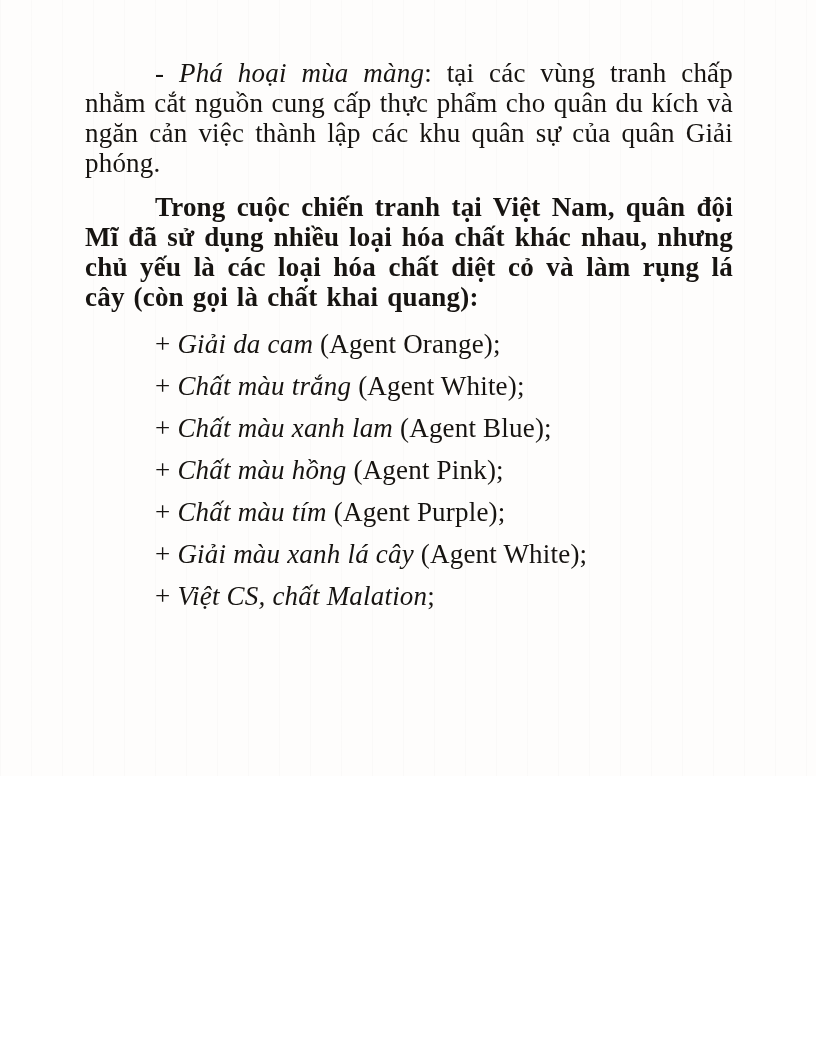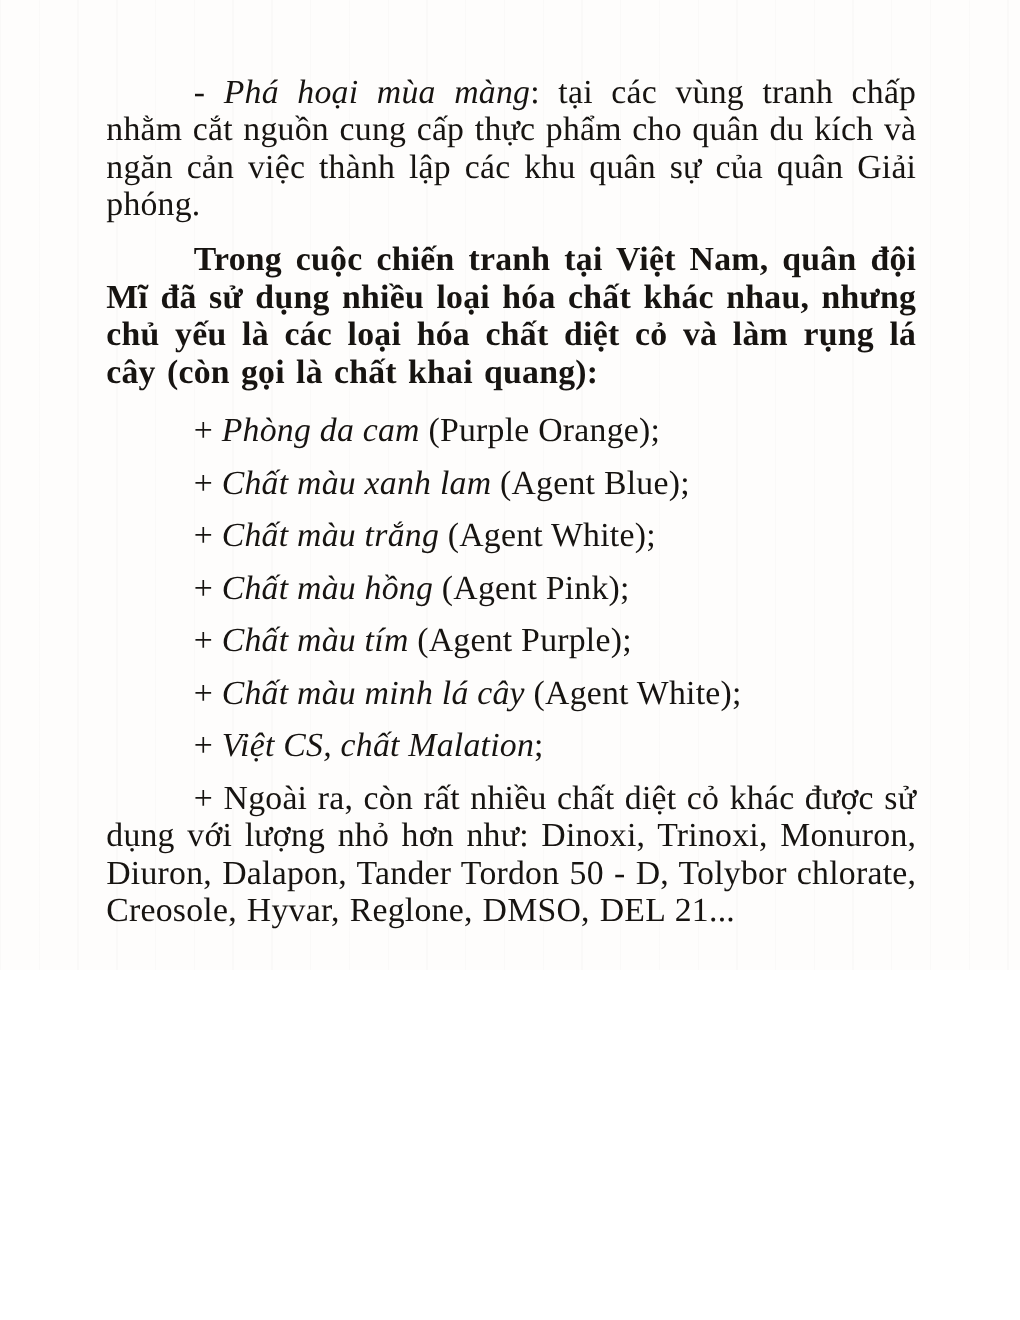--- a/index.html
+++ b/index.html
@@ -63,28 +63,27 @@
 
 <div class="page">
   <div class="content">
 
     <p class="body"><span class="it">- Phá hoại mùa màng</span><span class="rm">: tại các vùng tranh chấp nhằm cắt nguồn cung cấp thực phẩm cho quân du kích và ngăn cản việc thành lập các khu quân sự của quân Giải phóng.</span></p>
 
 
     <p class="body bold-it">Trong cuộc chiến tranh tại Việt Nam, quân đội Mĩ đã sử dụng nhiều loại hóa chất khác nhau, nhưng chủ yếu là các loại hóa chất diệt cỏ và làm rụng lá cây (còn gọi là chất khai quang):</p>
 
     <div class="list">
-      <p class="list-item"><span class="rm">+ </span><span class="it">Phòng da cam</span><span class="rm"> (Purple Orange);</span></p>
+      <p class="list-item"><span class="rm">+ </span><span class="it">Giải da cam</span><span class="rm"> (Agent Orange);</span></p>
+      <p class="list-item"><span class="rm">+ </span><span class="it">Chất màu trắng</span><span class="rm"> (Agent White);</span></p>
       <p class="list-item"><span class="rm">+ </span><span class="it">Chất màu xanh lam</span><span class="rm"> (Agent Blue);</span></p>
-      <p class="list-item"><span class="rm">+ </span><span class="it">Chất màu trắng</span><span class="rm"> (Agent White);</span></p>
       <p class="list-item"><span class="rm">+ </span><span class="it">Chất màu hồng</span><span class="rm"> (Agent Pink);</span></p>
       <p class="list-item"><span class="rm">+ </span><span class="it">Chất màu tím</span><span class="rm"> (Agent Purple);</span></p>
-      <p class="list-item"><span class="rm">+ </span><span class="it">Chất màu minh lá cây</span><span class="rm"> (Agent White);</span></p>
+      <p class="list-item"><span class="rm">+ </span><span class="it">Giải màu xanh lá cây</span><span class="rm"> (Agent White);</span></p>
       <p class="list-item"><span class="rm">+ </span><span class="it">Việt CS, chất Malation</span><span class="rm">;</span></p>
     </div>
 
-    <p class="body para-other">+ Ngoài ra, còn rất nhiều chất diệt cỏ khác được sử dụng với lượng nhỏ hơn như: Dinoxi, Trinoxi, Monuron, Diuron, Dalapon, Tander Tordon 50 - D, Tolybor chlorate, Creosole, Hyvar, Reglone, DMSO, DEL 21...</p>
 
 
   </div>
 
   <div class="page-number">44</div>
 </div>
 
 </body></html>

